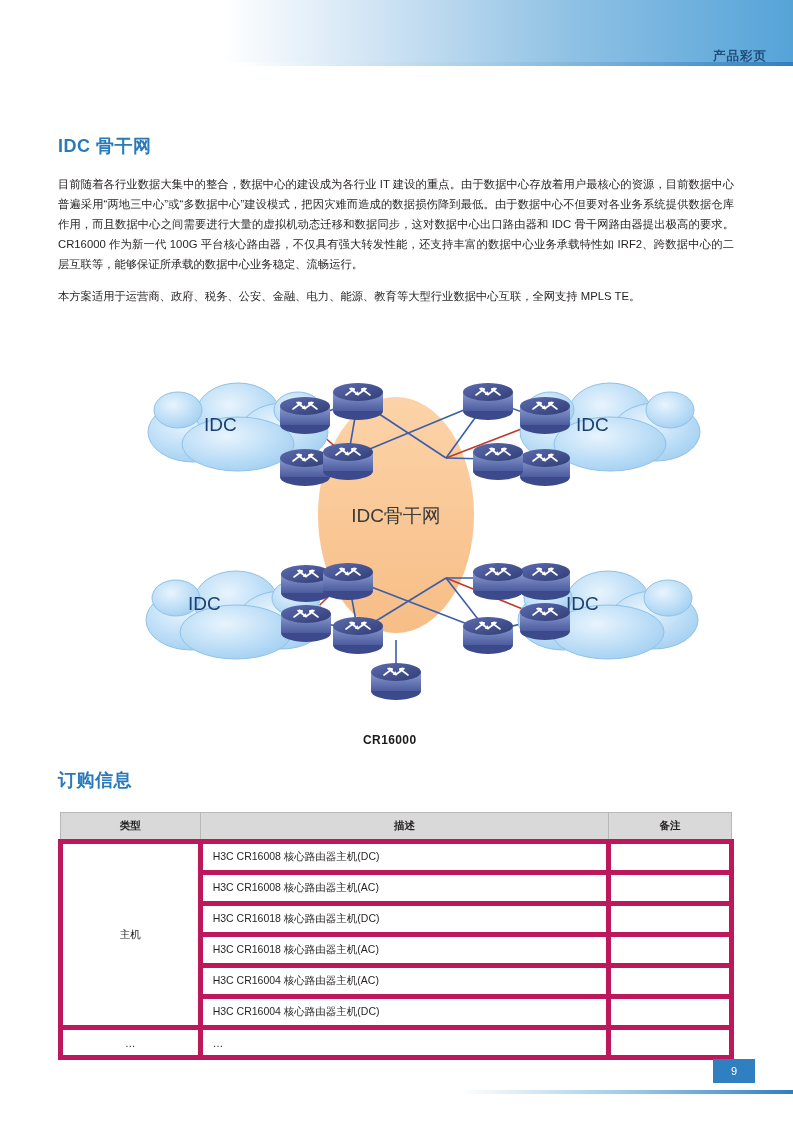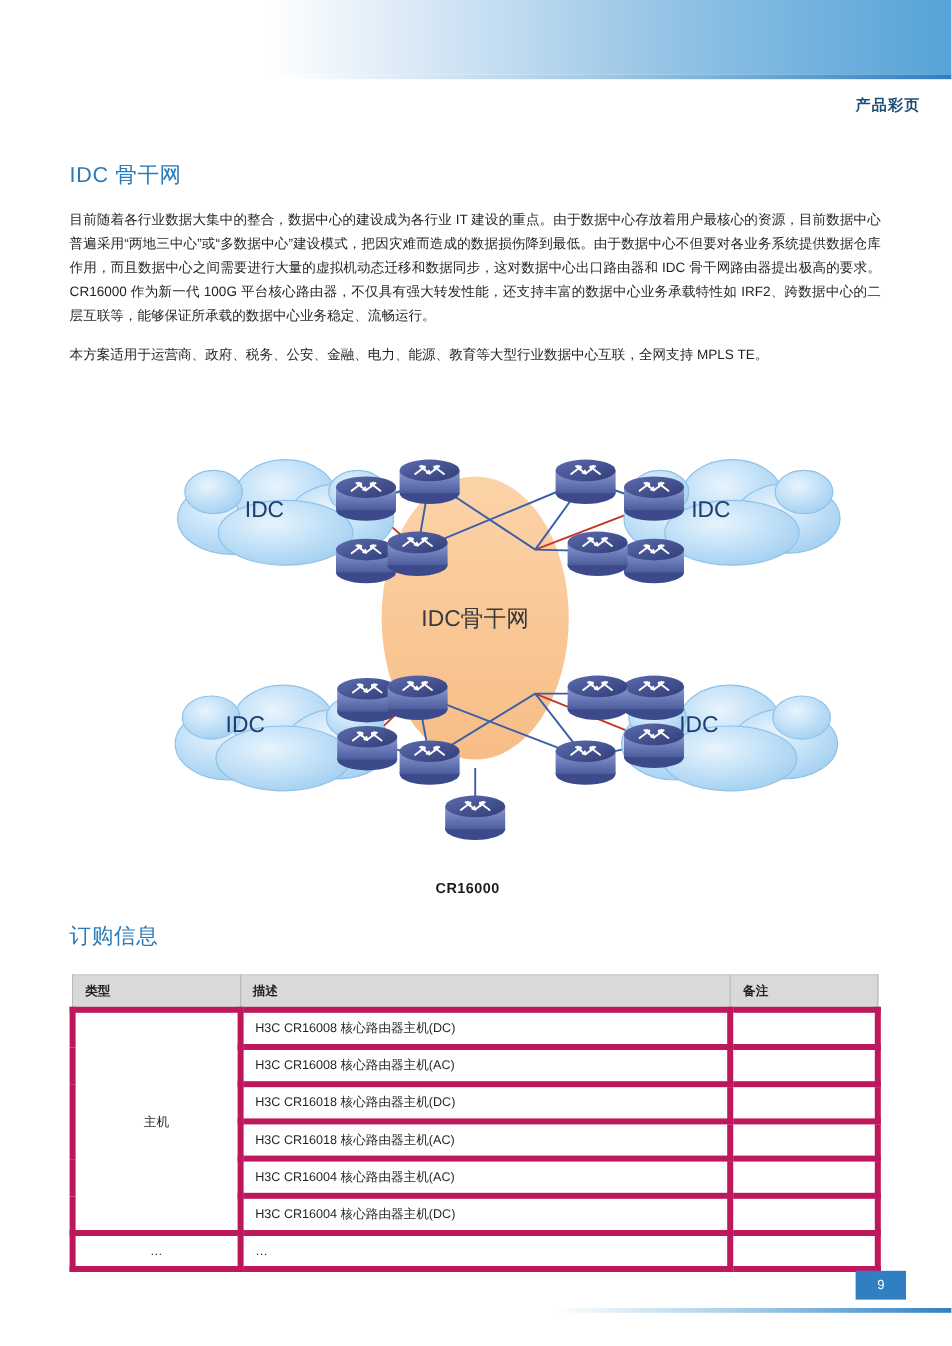--- a/index.html
+++ b/index.html
@@ -37,30 +37,29 @@
     background: linear-gradient(to right, #ffffff 0%, #ffffff 30%, #a9cfe8 60%, #2f7fc1 100%);
   }
   .header-title {
     position: absolute;
     right: 26px;
     top: 48px;
     font-size: 12.5px;
     color: #1f4e79;
     font-weight: bold;
     letter-spacing: 1px;
-    margin-top: 32px;
   }
 
   
   .section-h1 {
     position: absolute;
     left: 58px;
     font-size: 18px;
     color: #2a7ab9;
-    font-weight: normal;
+    font-weight: bold;
     letter-spacing: 0.5px;
   }
   #sec-idc { top: 134px; }
   #sec-order { top: 768px; }
 
   
   .para {
     position: absolute;
     left: 58px;
     width: 676px;
@@ -98,21 +97,21 @@
     left: 58px;
     top: 812px;
     width: 676px;
     border-collapse: collapse;
     font-size: 10.5px;
     color: #231f20;
   }
   .order-table th {
     background: #d9d9d9;
     font-weight: bold;
-    text-align: left;
+    text-align: center;
     padding: 6px 10px;
     border: 1px solid #b9b9b9;
     font-size: 10.5px;
   }
   .order-table td {
     border: 5px solid #be185d;
     padding: 6px 10px;
     height: 13px;
     vertical-align: middle;
   }

